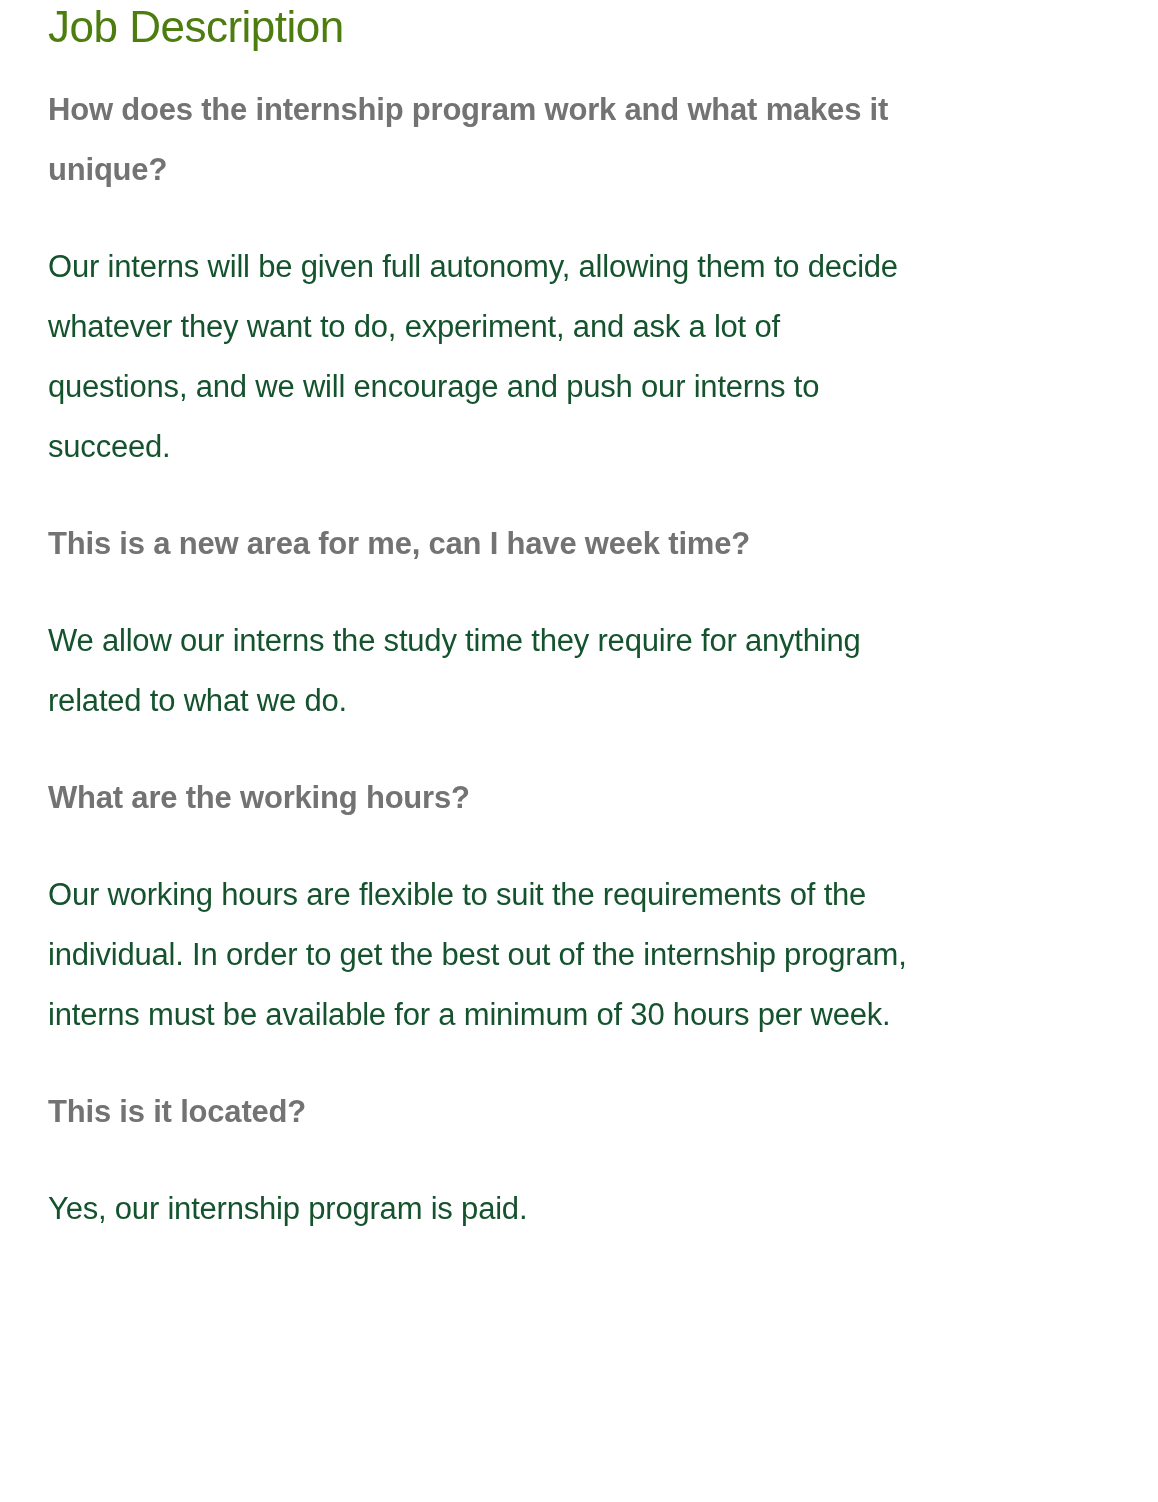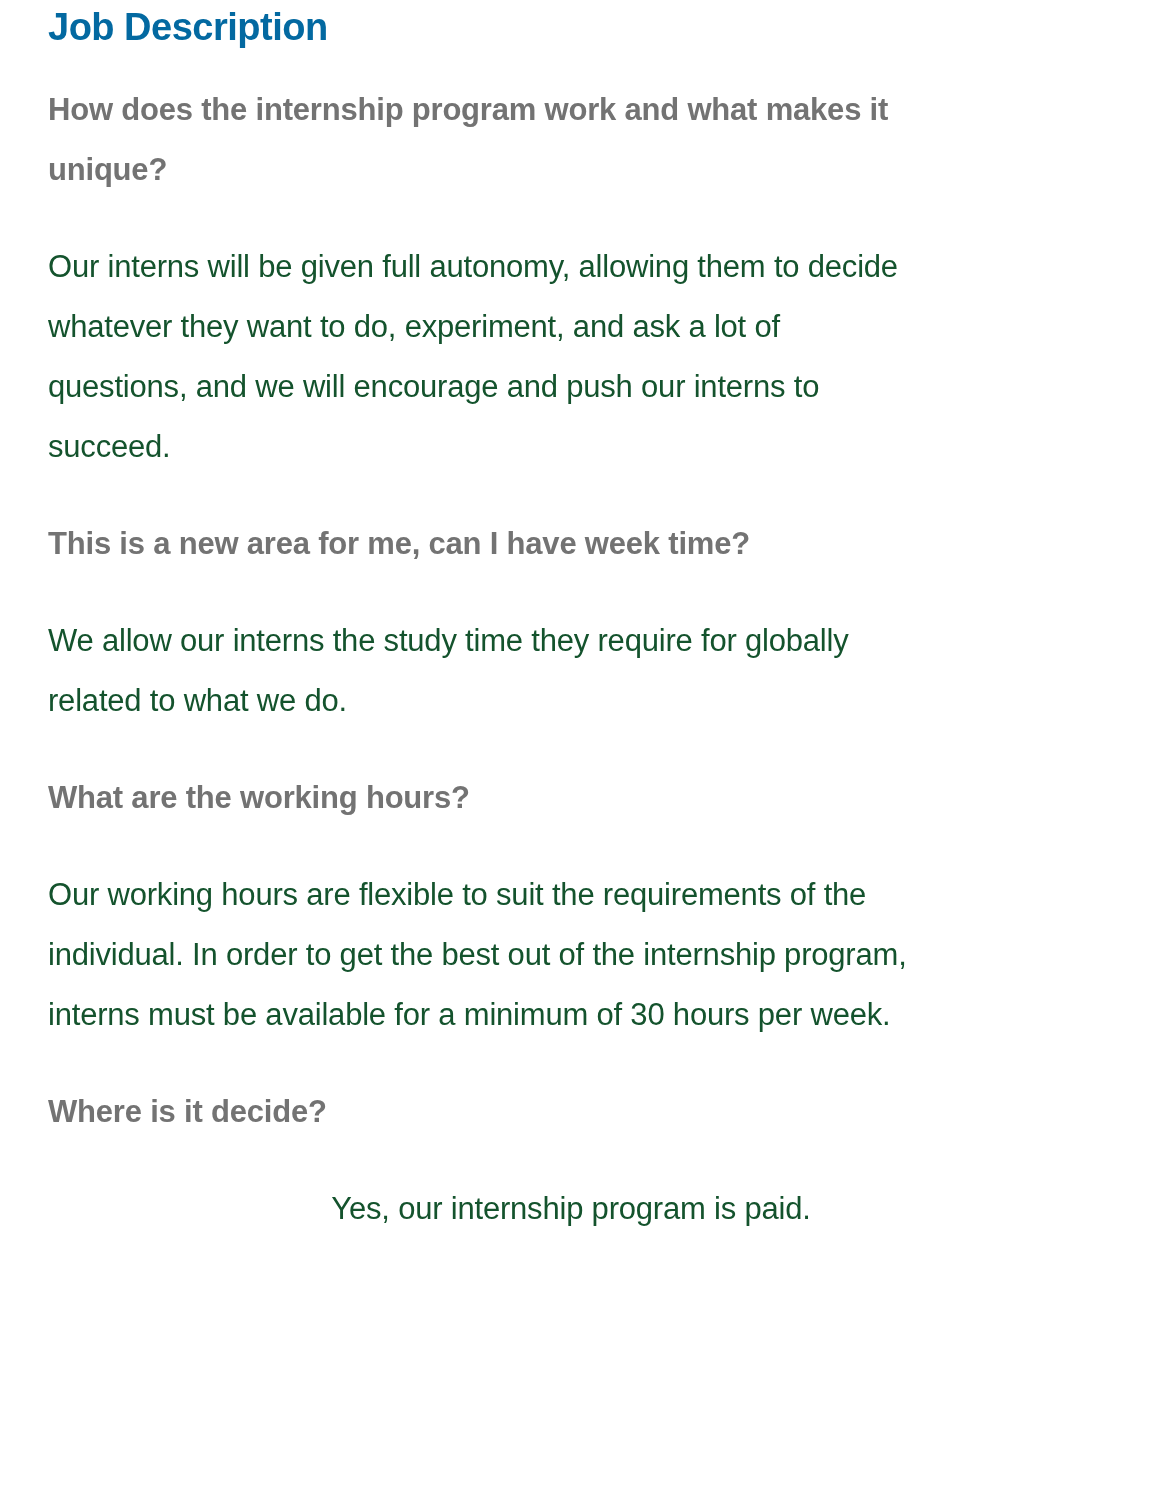--- a/index.html
+++ b/index.html
@@ -12,26 +12,26 @@
     min-height: 1502px;
     font-family: "Liberation Sans", "DejaVu Sans", sans-serif;
     color: #2d2d2d;
     -webkit-font-smoothing: antialiased;
   }
   .page {
     padding: 0 64px 40px 48px;
     box-sizing: border-box;
   }
   .page-title {
-    font-size: 38px;
+    font-size: 44px;
     line-height: 54px;
-    font-weight: 700;
+    font-weight: 400;
     letter-spacing: -0.5px;
     margin: 0 0 26px 0;
-    color: #0369a1;
+    color: #4d7c0f;
   }
   .faq-question {
     font-size: 31px;
     line-height: 60px;
     font-weight: 700;
     margin: 0 0 37px 0;
     white-space: pre-line;
     letter-spacing: -0.2px;
     color: #737373;
   }
@@ -39,51 +39,50 @@
     font-size: 31px;
     line-height: 60px;
     font-weight: 400;
     margin: 0 0 37px 0;
     white-space: pre-line;
     letter-spacing: -0.2px;
     color: #14532d;
   }
   .faq-section:last-child .faq-answer {
     margin-bottom: 0;
-    text-align: center;
   }
 </style>
 </head>
 <body>
 
 <main class="page">
   <h1 class="page-title">Job Description</h1>
 
   <section class="faq-section">
     <h3 class="faq-question">How does the internship program work and what makes it
 unique?</h3>
     <p class="faq-answer">Our interns will be given full autonomy, allowing them to decide
 whatever they want to do, experiment, and ask a lot of
 questions, and we will encourage and push our interns to
 succeed.</p>
   </section>
 
   <section class="faq-section">
     <h3 class="faq-question">This is a new area for me, can I have week time?</h3>
-    <p class="faq-answer">We allow our interns the study time they require for globally
+    <p class="faq-answer">We allow our interns the study time they require for anything
 related to what we do.</p>
   </section>
 
   <section class="faq-section">
     <h3 class="faq-question">What are the working hours?</h3>
     <p class="faq-answer">Our working hours are flexible to suit the requirements of the
 individual. In order to get the best out of the internship program,
 interns must be available for a minimum of 30 hours per week.</p>
   </section>
 
   <section class="faq-section">
-    <h3 class="faq-question">Where is it decide?</h3>
+    <h3 class="faq-question">This is it located?</h3>
   </section>
 
   <section class="faq-section">
     <p class="faq-answer">Yes, our internship program is paid.</p>
   </section>
 </main>
 
 </body></html>

